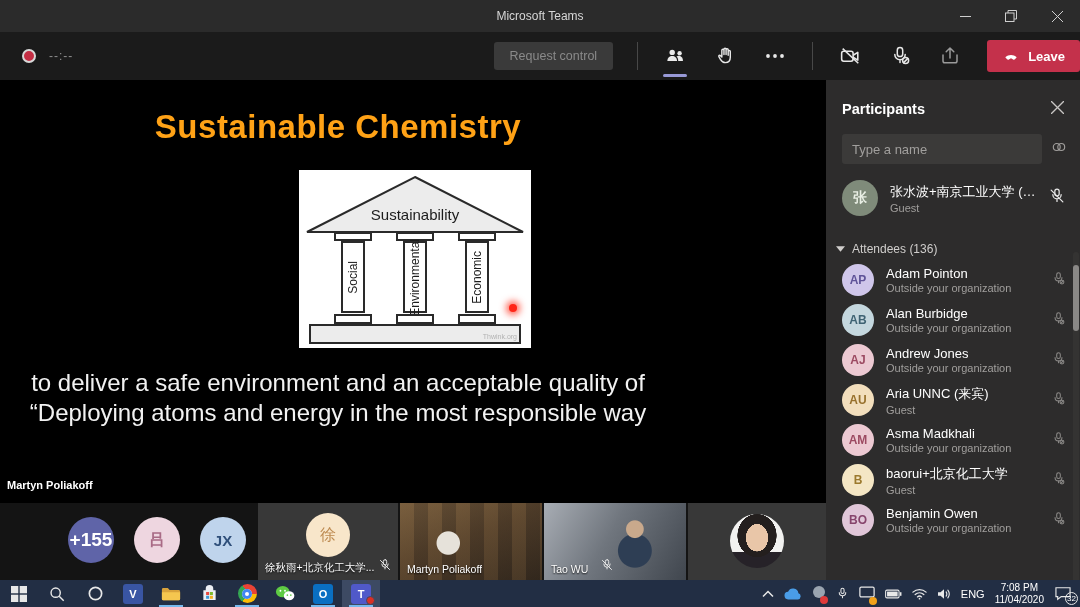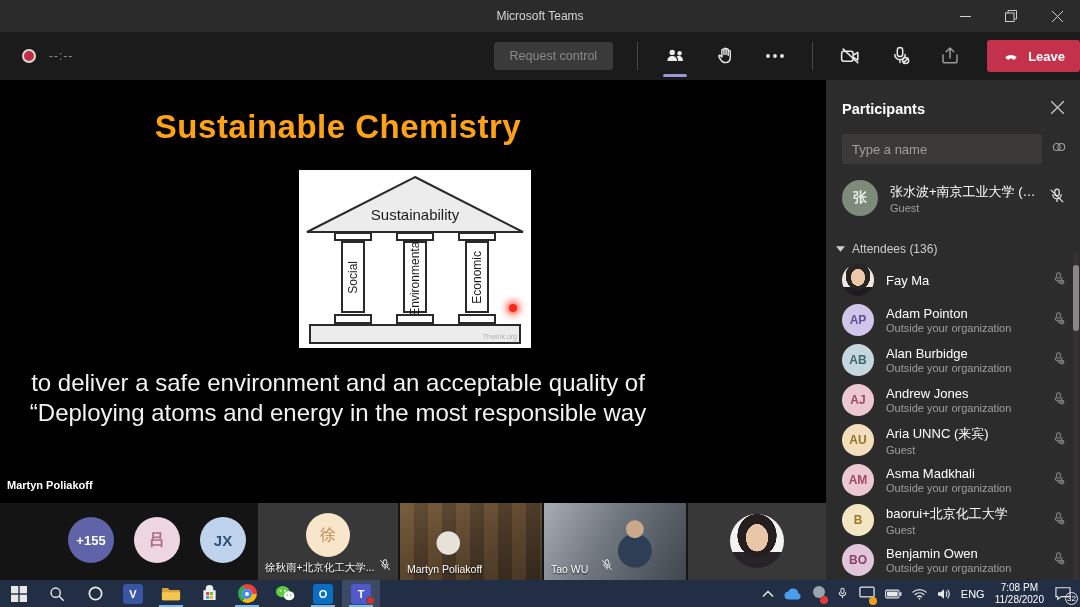--- a/index.html
+++ b/index.html
@@ -71,21 +71,21 @@
   .quote { position:absolute; top:288px; left:0; width:100%; text-align:center;
            color:#f2f2f2; font-size:24px; line-height:30px; }
   .attribution { position:absolute; left:7px; bottom:12px; color:#fff;
            font-size:11px; font-weight:bold; }
 
   
   .strip { position:absolute; top:503px; left:0; width:826px; height:77px;
            background:#141414; }
   .circle-av { position:absolute; top:14px; width:46px; height:46px;
            border-radius:50%; display:flex; align-items:center;
-           justify-content:center; font-weight:bold; font-size:13px; }
+           justify-content:center; font-weight:bold; font-size:19px; }
   .tile { position:absolute; top:0; height:77px; overflow:hidden; }
   .tile-gray { background:#383838; }
   .tile .t-av { position:absolute; left:50%; top:10px; transform:translateX(-50%);
            width:44px; height:44px; border-radius:50%; display:flex;
            align-items:center; justify-content:center; font-size:16px; }
   .t-label { position:absolute; left:7px; bottom:5px; color:#fff;
            font-size:10.5px; text-shadow:0 1px 2px rgba(0,0,0,.9);
            max-width:112px; white-space:nowrap; overflow:hidden; }
   .t-mic { position:absolute; right:6px; bottom:4px; color:#e8e8e8; }
   .tile-video-martyn { background:
@@ -377,35 +377,20 @@
       </div>
     </div>
 
     <div class="att-header">
       <svg width="9" height="6" viewBox="0 0 10 6" fill="#d0cecc">
           <polygon points="0,0 10,0 5,6"></polygon>
         </svg>
       <span>Attendees (136)</span>
     </div>
 
-    <div class="p-row att-row">
-      <div class="p-av avatar-photo-fay" style="background-color: rgb(90, 74, 66); color: rgb(255, 255, 255);"></div>
-      <div class="p-texts">
-        <div class="p-name">Fay Ma</div>
-
-      </div>
-      <div class="p-mic">
-        <svg width="15" height="15" viewBox="0 0 20 20" fill="none" stroke="currentColor" stroke-width="1.4" stroke-linecap="round">
-          <rect x="7.6" y="2.4" width="4.8" height="7.6" rx="2.4"></rect>
-            <path d="M5.4 8.6a4.6 4.6 0 0 0 9.2 0M10 13.4v2.2"></path>
-            <circle cx="14.6" cy="14.8" r="2.6"></circle>
-            <line x1="13" y1="16.4" x2="16.2" y2="13.2"></line>
-        </svg>
-      </div>
-    </div>
 
     <div class="p-row att-row">
       <div class="p-av" style="background-color: rgb(207, 198, 234); color: rgb(95, 83, 152);">AP</div>
       <div class="p-texts">
         <div class="p-name">Adam Pointon</div>
         <div class="p-sub">Outside your organization</div>
       </div>
       <div class="p-mic">
         <svg width="15" height="15" viewBox="0 0 20 20" fill="none" stroke="currentColor" stroke-width="1.4" stroke-linecap="round">
           <rect x="7.6" y="2.4" width="4.8" height="7.6" rx="2.4"></rect>
@@ -611,21 +596,21 @@
         <path d="M1 4a10.5 10.5 0 0 1 14 0M3.4 6.6a7 7 0 0 1 9.2 0M5.8 9.1a3.4 3.4 0 0 1 4.4 0"></path>
           <circle cx="8" cy="11" r="0.9" fill="#e8e8e8" stroke="none"></circle>
       </svg>
       <svg width="14" height="12" viewBox="0 0 16 14">
         <path d="M1 5h3l4-3.5v11L4 9H1Z" fill="#e8e8e8"></path>
         <path d="M10.5 4.5a4.6 4.6 0 0 1 0 5M12.5 2.5a7.6 7.6 0 0 1 0 9" fill="none" stroke="#e8e8e8" stroke-width="1.3" stroke-linecap="round"></path>
       </svg>
       <span class="tray-txt">ENG</span>
       <span class="tray-time">
         <span>7:08 PM</span><br>
-        <span>11/28/2020</span>
+        <span>11/04/2020</span>
       </span>
       <span class="notif">
         <svg width="18" height="15" viewBox="0 0 20 17" fill="none" stroke="#e8e8e8" stroke-width="1.3">
           <path d="M2 2h16v10H8l-4 3v-3H2Z"></path>
         </svg>
         <span class="notif-badge">32</span>
       </span>
     </div>
   </div>
 

